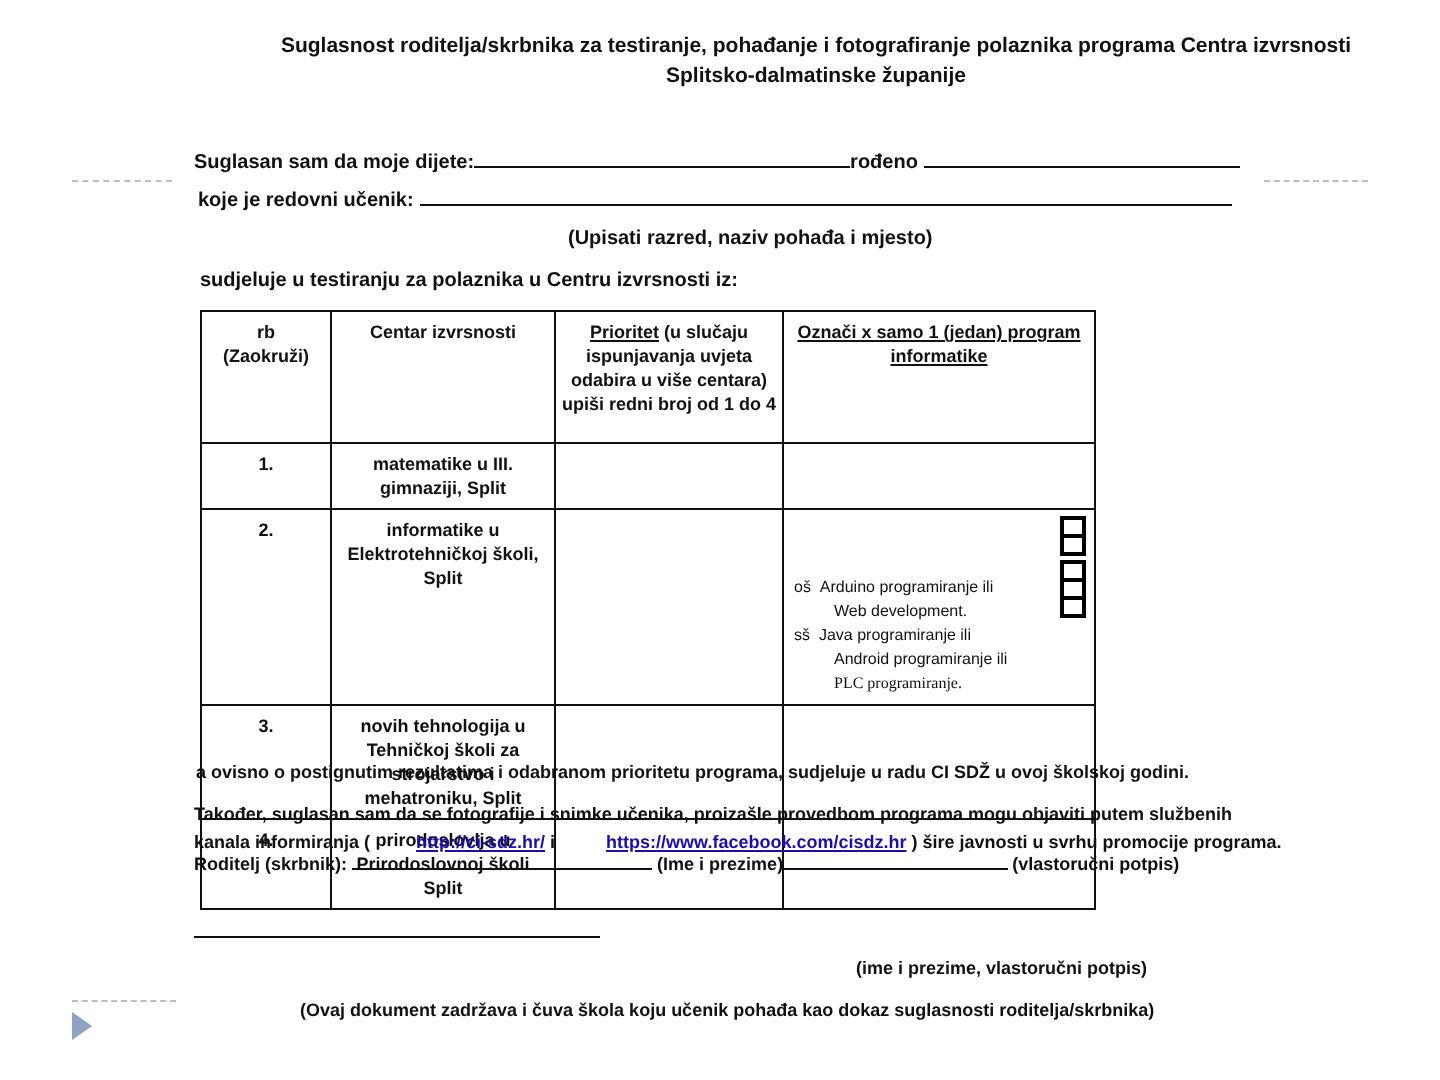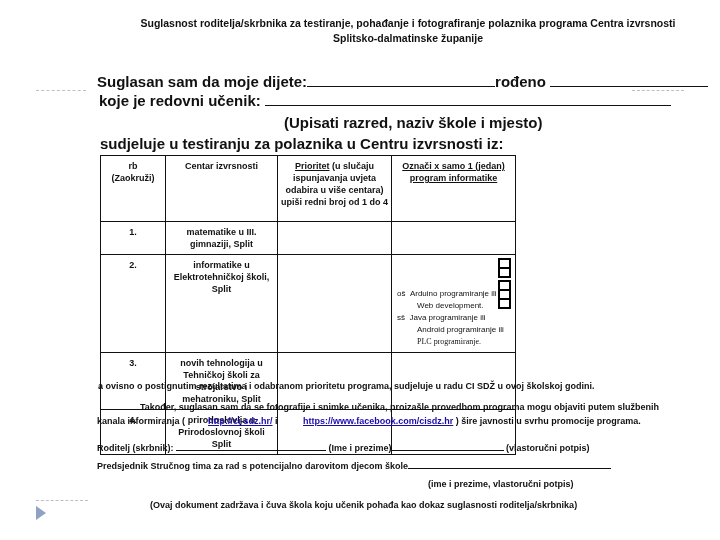--- a/index.html
+++ b/index.html
@@ -1,23 +1,23 @@
 <!DOCTYPE html>
 <html><head>
 <meta charset="utf-8">
 <style>
   html, body { margin:0; padding:0; background:#fff; }
   body { width:720px; height:540px; position:relative; overflow:hidden;
          font-family:"Liberation Sans", sans-serif; color:#111; font-size:10px; }
   .abs { position:absolute; }
   .title { left:0; width:720px; text-align:center; font-weight:bold; font-size:10.5px; line-height:15px;margin-left:48px; }
   .dash { border-top:1px dashed #b8c0cc; height:0; }
-  .line-text { font-size:15px; font-weight:bold; white-space:nowrap; }
+  .line-text { font-size:10px; font-weight:bold; white-space:nowrap; }
   .uline { display:inline-block; border-bottom:1px solid #111; height:10px; vertical-align:baseline; }
-  table.ci { position:absolute; left:100px; top:155px; width:416px; border-collapse:collapse; font-size:9px; font-weight:bold; }
+  table.ci { position:absolute; left:100px; top:155px; width:448px; border-collapse:collapse; font-size:9px; font-weight:bold; }
   table.ci td { border:1.2px solid #111; text-align:center; vertical-align:top; padding:4px 3px; line-height:12px; }
   .u { text-decoration:underline; }
   .opt { text-align:left !important; font-weight:normal; font-size:8px; line-height:10px; position:relative; }
   .cb { position:absolute; right:4px; width:9px; height:7px; border:2px solid #000; }
   .link { color:#1a0dab; text-decoration:underline;margin-left:23px; }
   .tri { width:0; height:0; border-top:7px solid transparent; border-bottom:7px solid transparent; border-left:10px solid #8ea3c4; }
 </style>
 </head>
 <body>
 
@@ -26,21 +26,21 @@
 
 <div class="abs dash" style="left:36px;top:90px;width:50px;"></div>
 <div class="abs dash" style="left:632px;top:90px;width:52px;"></div>
 
 <div class="abs line-text" style="left:97px;top:73px;">
   <span>Suglasan sam da moje dijete:</span><span class="uline" style="width:188px;"></span><span>rođeno</span> <span class="uline" style="width:158px;"></span>
 </div>
 <div class="abs line-text" style="left:99px;top:92px;">
   <span>koje je redovni učenik:</span> <span class="uline" style="width:406px;"></span>
 </div>
-<div class="abs line-text" style="left:284px;top:114px;">(Upisati razred, naziv škole i mjesto)</div>
+<div class="abs line-text" style="left:284px;top:114px;">(Upisati razred, naziv pohađa i mjesto)</div>
 <div class="abs line-text" style="left:100px;top:135px;text-align:right;">sudjeluje u testiranju za polaznika u Centru izvrsnosti iz:</div>
 
 <table class="ci">
   <tbody>
       <tr style="height:66px;">
     <td style="width:58px;"><span>rb</span><br><span>(Zaokruži)</span></td>
     <td style="width:105px;">Centar izvrsnosti</td>
     <td style="width:107px;"><span class="u">Prioritet</span><span> (u slučaju ispunjavanja uvjeta odabira u više centara) upiši redni broj od 1 do 4</span></td>
     <td><span class="u">Označi x samo 1 (jedan) program  informatike</span></td>
   </tr>
@@ -76,27 +76,27 @@
   <tr style="height:36px;">
     <td>4.</td>
     <td>prirodoslovlja u Prirodoslovnoj školi Split</td>
     <td></td>
     <td></td>
   </tr>
 </tbody>
   </table>
 
 <div class="abs line-text" style="left:98px;top:381px;font-size:9px;">a ovisno o postignutim rezultatima i odabranom prioritetu programa, sudjeluje u radu CI SDŽ u ovoj školskoj godini.</div>
-<div class="abs line-text" style="left:97px;top:402px;font-size:9px;margin-left:43px;">Također, suglasan sam da se fotografije i snimke učenika, proizašle provedbom programa mogu objaviti putem službenih</div>
+<div class="abs line-text" style="left:97px;top:402px;font-size:9px;">Također, suglasan sam da se fotografije i snimke učenika, proizašle provedbom programa mogu objaviti putem službenih</div>
 <div class="abs line-text" style="left:97px;top:416px;font-size:9px;">
   <span>kanala informiranja (</span><span class="link">http://ci-sdz.hr/</span><span> i </span><span class="link">https://www.facebook.com/cisdz.hr</span><span> )  šire javnosti u svrhu promocije programa.</span>
 </div>
-<div class="abs line-text" style="left:97px;top:440px;font-size:9px;">
+<div class="abs line-text" style="left:97px;top:424px;font-size:9px;">
   <span>Roditelj (skrbnik):</span> <span class="uline" style="width:150px;"></span> <span>(Ime i prezime)</span><span class="uline" style="width:112px;"></span> <span>(vlastoručni potpis)</span>
 </div>
 <div class="abs line-text" style="left:97px;top:458px;font-size:9px;">
-  <span>Predsjednik Stručnog tima za rad s potencijalno darovitom djecom škole</span><span class="uline" style="width:203px;"></span>
+  <span class="uline" style="width:203px;"></span>
 </div>
 <div class="abs line-text" style="left:428px;top:479px;font-size:9px;">(ime i prezime, vlastoručni potpis)</div>
 <div class="abs line-text" style="left:150px;top:500px;font-size:9px;">(Ovaj dokument zadržava i čuva škola koju učenik pohađa kao dokaz suglasnosti roditelja/skrbnika)</div>
 
 <div class="abs dash" style="left:36px;top:500px;width:52px;"></div>
 <div class="abs tri" style="left:36px;top:506px;"></div>
 
 </body></html>

